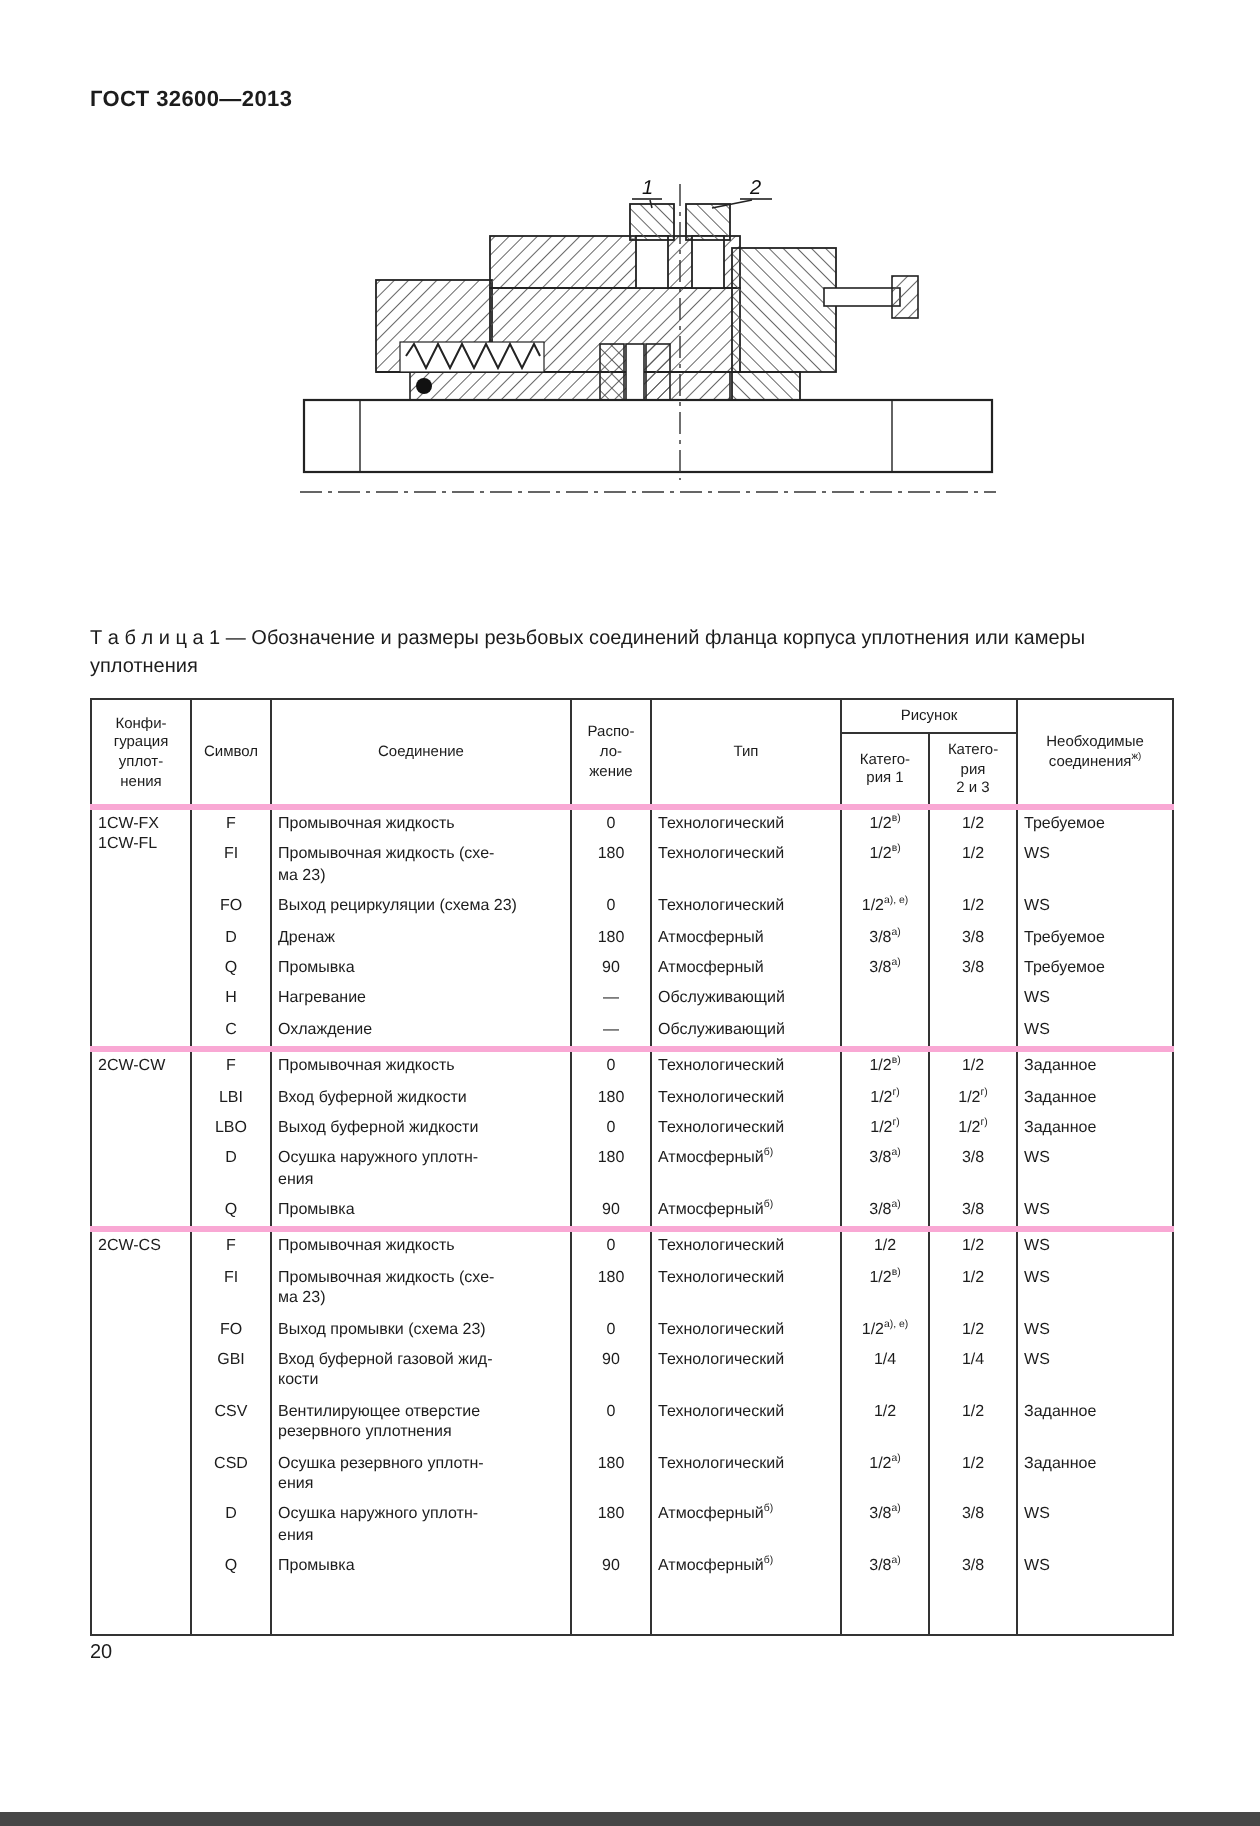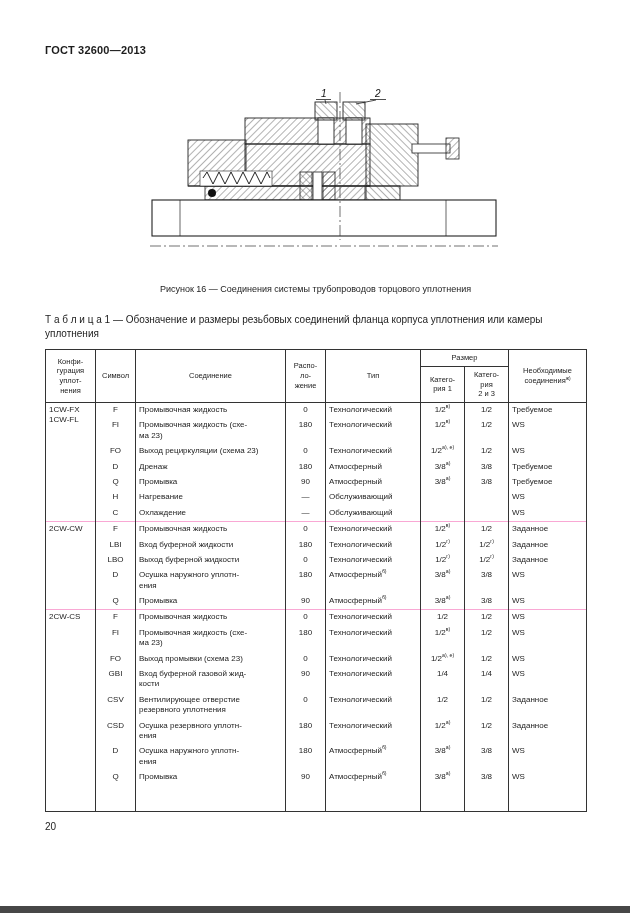--- a/index.html
+++ b/index.html
@@ -17,21 +17,21 @@
 
   .table-title { position:absolute; left:45px; top:313px; width:541px; font-size:10px; line-height:1.4; }
 
   .main-table { position:absolute; left:45px; top:349px; width:541px;
                 border-collapse:collapse; table-layout:fixed; font-size:8px;
                 border:1px solid #333; }
   .main-table th { border:1px solid #333; font-weight:normal; font-size:7.5px;
                    text-align:center; vertical-align:middle; padding:3px 1px; line-height:1.3; }
   .main-table td { border-left:1px solid #333; border-right:1px solid #333;
                    padding:2px 3px 3px 3px; vertical-align:top; line-height:1.3; }
-  tr.group-start td { border-top:1px solid #f9a8d4; }
+  tr.group-start td { border-top:3px solid #f9a8d4; }
   tbody tr:last-child td { padding-bottom:28px; }
   td.c-symbol, td.c-location, td.c-cat1, td.c-cat23 { text-align:center; padding-left:1px; padding-right:1px; }
   td.c-config { padding-left:3px; }
   sup { font-size:0.65em; vertical-align:super; line-height:0; }
 
   .page-number { position:absolute; left:45px; top:821px; font-size:10px; }
   .scan-edge { position:absolute; left:0; bottom:0; width:100%; height:7px; background:#474747; }
 </style>
 </head>
 <body>
@@ -102,21 +102,20 @@
     <g stroke="#222" stroke-width="0.8">
       <text x="171" y="9" font-size="10" font-style="italic" fill="#111" stroke="none">1</text>
       <line x1="166" y1="11.5" x2="181" y2="11.5"></line>
       <line x1="175" y1="12" x2="176" y2="16"></line>
       <text x="225" y="9" font-size="10" font-style="italic" fill="#111" stroke="none">2</text>
       <line x1="220" y1="11.5" x2="236" y2="11.5"></line>
       <line x1="226" y1="12" x2="206" y2="16"></line>
     </g>
   </svg>
 
-  <div class="fig-caption">Рисунок 16 — Соединения системы трубопроводов торцового уплотнения</div>
 
   <div class="table-title">Т а б л и ц а   1 — Обозначение и размеры резьбовых соединений фланца корпуса уплотнения или камеры уплотнения</div>
 
   <table class="main-table">
     <colgroup>
       <col style="width:50px">
         <col style="width:40px">
         <col style="width:150px">
         <col style="width:40px">
       <col style="width:95px">
@@ -124,21 +123,21 @@
         <col style="width:44px">
         <col style="width:78px">
     </colgroup>
     <thead>
       <tr>
         <th rowspan="2">Конфи-<br>гурация<br>уплот-<br>нения</th>
         <th rowspan="2">Символ</th>
         <th rowspan="2">Соединение</th>
         <th rowspan="2">Распо-<br>ло-<br>жение</th>
         <th rowspan="2">Тип</th>
-        <th colspan="2">Размер</th>
+        <th colspan="2">Рисунок</th>
         <th rowspan="2">Необходимые<br>соединения<sup>ж)</sup></th>
       </tr>
       <tr>
         <th>Катего-<br>рия 1</th>
         <th>Катего-<br>рия<br>2 и 3</th>
       </tr>
     </thead>
     <tbody>
         <tr class="group-start">
           <td rowspan="7" class="c-config">1CW-FX<br>1CW-FL</td>

